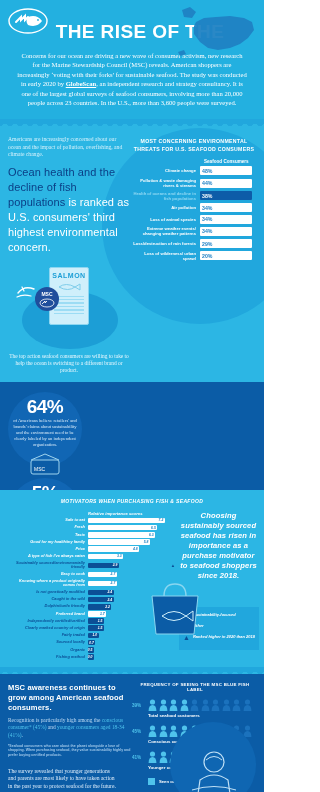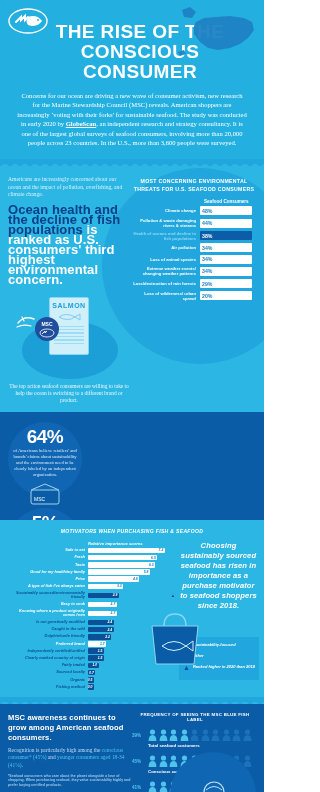--- a/index.html
+++ b/index.html
@@ -71,22 +71,22 @@
     width: 196px; height: 196px; border-radius: 50%;
     background: #21a7dd;
   }
   .concerns-left { position: relative; width: 122px; }
   .c-lead {
     color: #d6f2fc; font-size: 5.6px; line-height: 7.4px;
     font-family: "Liberation Serif", serif;
     margin-bottom: 6px;
   }
   .c-head {
-    color: #ffffff; font-size: 13px; line-height: 10px;
-    font-weight: bold; letter-spacing: .1px;
+    color: #ffffff; font-size: 11px; line-height: 15px;
+    font-weight: normal; letter-spacing: .1px;
   }
   .c-head em { font-style: normal; color: #0b3f86; }
 
   .salmon-wrap {
     position: relative; margin-top: 10px; width: 122px; height: 84px;
   }
   .salmon-circle {
     position: absolute; left: 14px; top: 26px;
     width: 96px; height: 58px; border-radius: 50%;
     background: #1c9ed6;
@@ -261,21 +261,20 @@
       <path d="M20 9 q9 -3 14 4 q-5 7 -14 4 q-3 -4 0 -8z" fill="#fff"></path>
       <circle cx="30" cy="12" r="0.9" fill="#23b0e0"></circle>
     </svg>
     <svg class="hdr-map" viewBox="0 0 86 58">
       <path d="M22 18 L30 14 L42 13 L56 12 L70 14 L78 18 L80 26 L74 34 L66 40 L56 44 L44 46 L34 44 L26 38 L20 30 L20 22 Z" fill="#1f82c4"></path>
       <path d="M8 6 L16 3 L22 8 L18 14 L10 13 Z" fill="#1f82c4"></path>
       <path d="M4 48 L10 46 L12 50 L6 52 Z" fill="#1f82c4"></path>
     </svg>
     <div class="hdr-title">
       <div>THE RISE OF THE</div>
-      <div>CONSCIOUS CONSUMER</div>
     </div>
     <div class="hdr-body serif">
       <span>Concerns for our ocean are driving a new wave of consumer activism, new research for the Marine Stewardship Council (MSC) reveals. American shoppers are increasingly ‘voting with their forks’ for sustainable seafood. The study was conducted in early 2020 by </span><a href="#">GlobeScan</a><span>, an independent research and strategy consultancy. It is one of the largest global surveys of seafood consumers, involving more than 20,000 people across 23 countries. In the U.S., more than 3,600 people were surveyed.</span>
     </div>
   </div>
 
   <div class="wave wave-cyan-on-cyan"></div>
 
   <div class="concerns">
     <div class="arc"></div>

